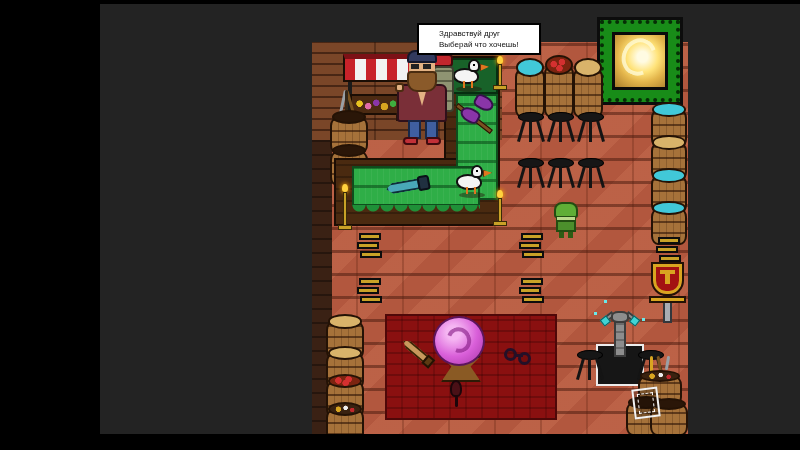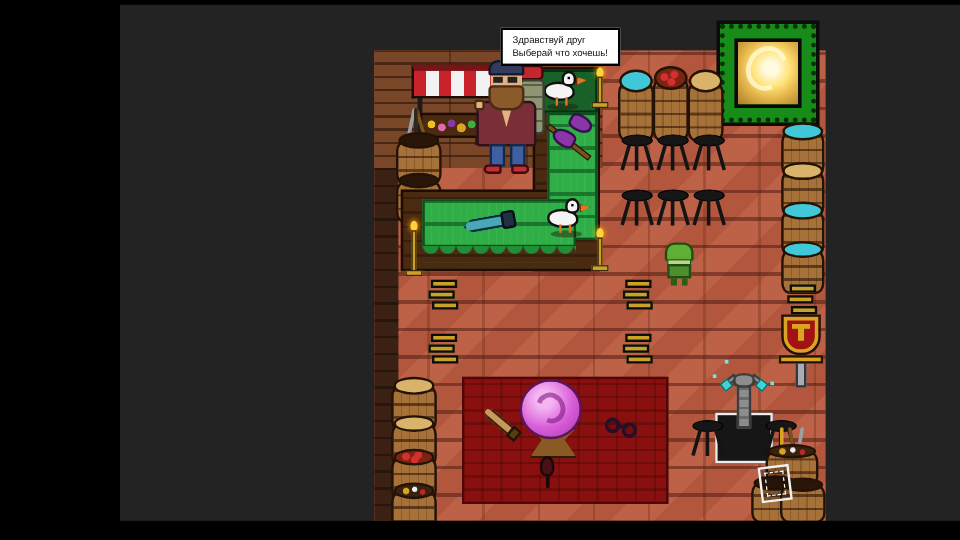--- a/index.html
+++ b/index.html
@@ -150,21 +150,21 @@
   .merchant .shoeL{left:10px;top:87px;width:15px;height:8px;background:#c13038;border:2px solid #400a0e;border-radius:4px 2px 2px 4px}
   .merchant .shoeR{left:33px;top:87px;width:15px;height:8px;background:#c13038;border:2px solid #400a0e;border-radius:2px 4px 4px 2px}
 
   
   .npc .hood{left:2px;top:0;width:24px;height:16px;background:#5fae36;border:2px solid #234d12;border-radius:8px 8px 3px 3px}
   .npc .band{left:4px;top:14px;width:20px;height:5px;background:#b9d98a;border:1px solid #234d12}
   .npc .tors{left:4px;top:18px;width:20px;height:12px;background:#4c8f2c;border:2px solid #234d12}
   .npc .legs{left:7px;top:30px;width:14px;height:6px;background:linear-gradient(90deg,#2e5c14 0 5px,rgba(0,0,0,0) 5px 9px,#2e5c14 9px)}
 
   
-  .bubble{z-index:60;background:#fff;border:2px solid #000;padding:3px 8px;color:#111;font-size:8px;line-height:11px;white-space:nowrap}
+  .bubble{z-index:60;background:#fff;border:2px solid #000;padding:3px 20px;color:#111;font-size:8px;line-height:11px;white-space:nowrap}
 </style>
 </head>
 <body>
 
 <div id="stage">
 
   <div class="a floor" style="left:312px;top:42px;width:376px;height:392px"></div>
   <div class="a wall" style="left:312px;top:42px;width:190px;height:98px"></div>
   <div class="a ledge" style="left:312px;top:140px;width:20px;height:294px"></div>
 

